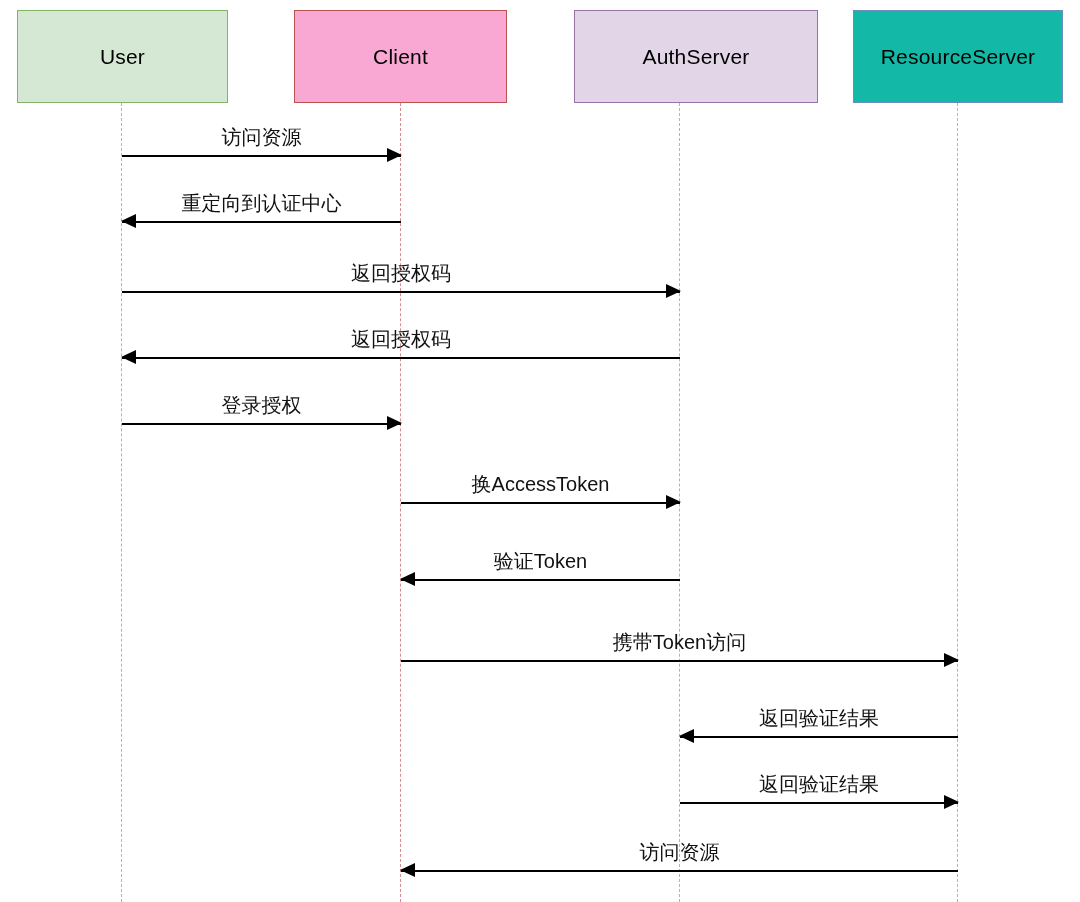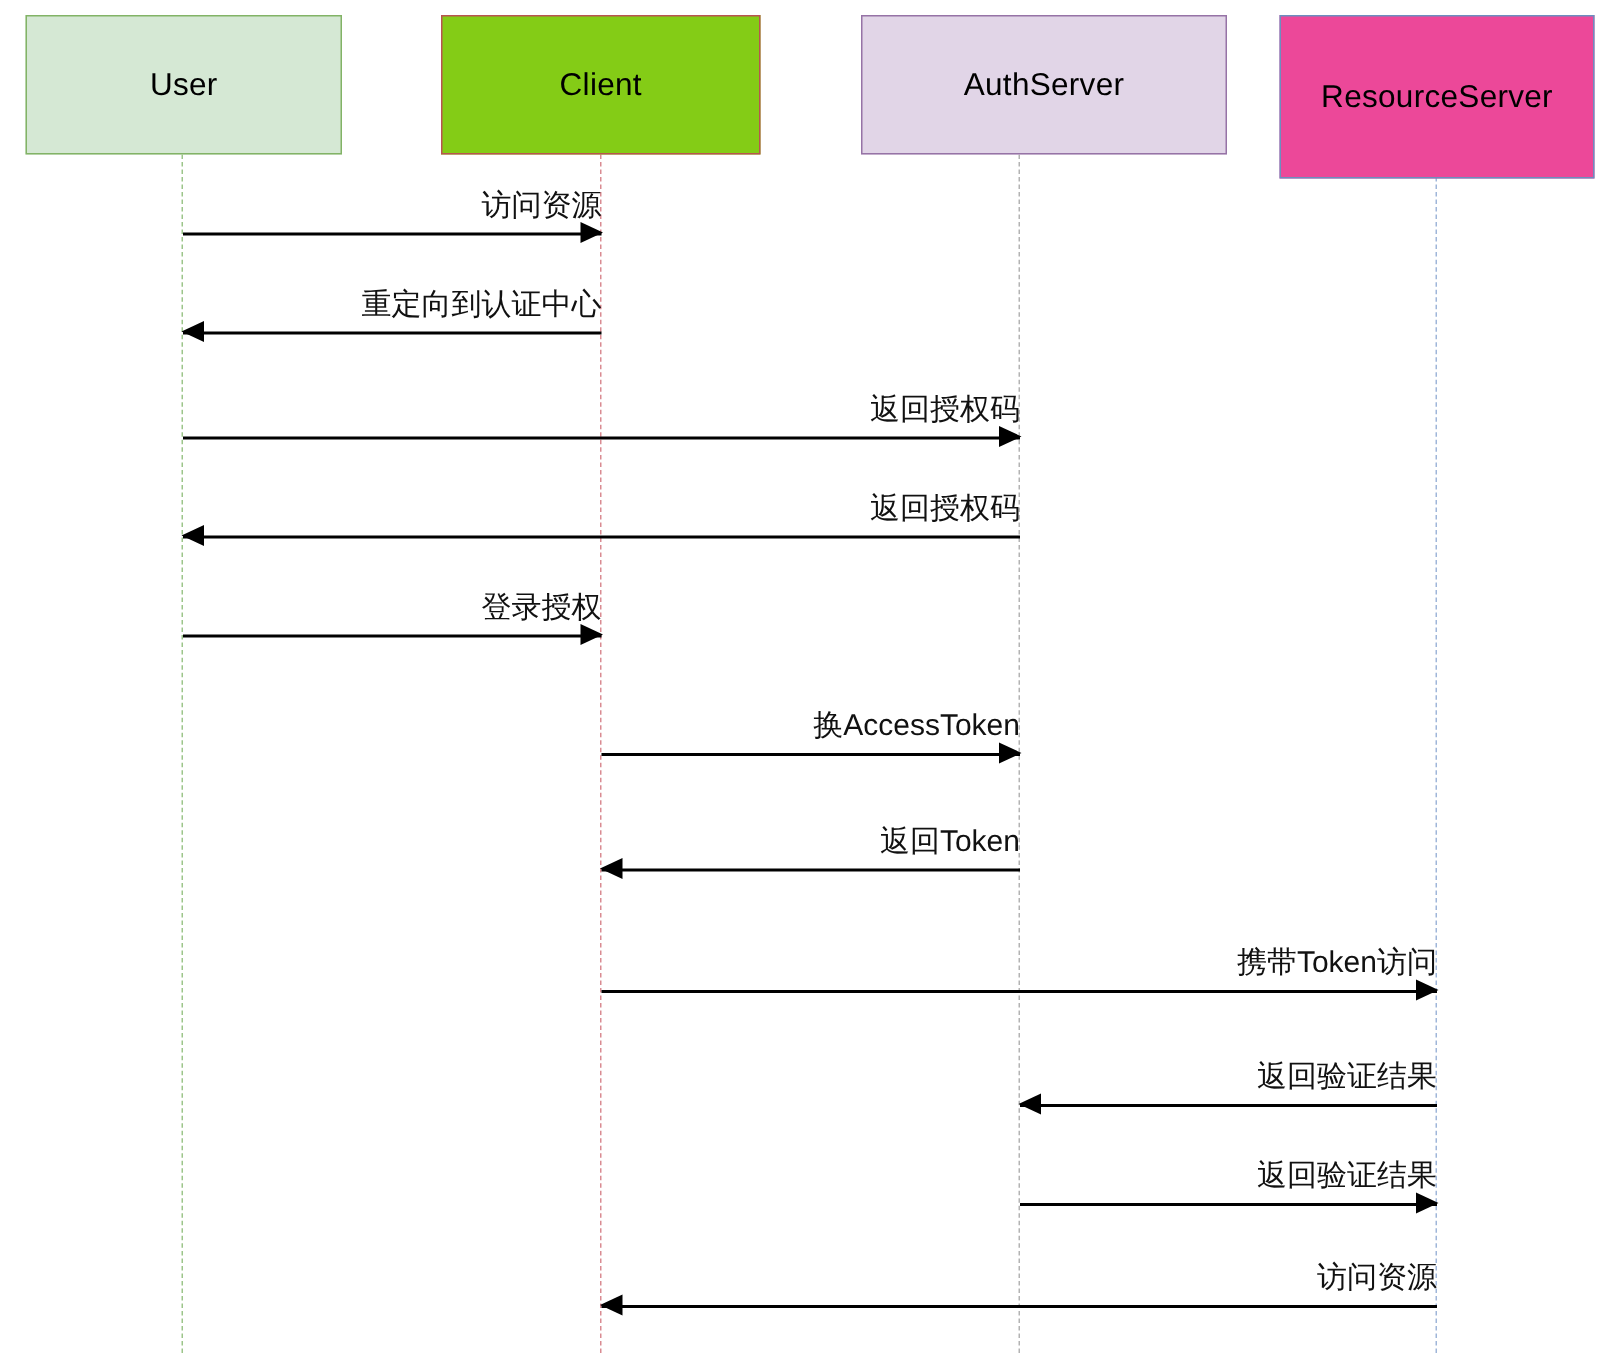--- a/index.html
+++ b/index.html
@@ -64,48 +64,48 @@
     border-left: 15px solid #000000;
   }
   .arrowhead.left {
     left: -1px;
     border-right: 15px solid #000000;
   }
   .msg-label {
     position: absolute;
     bottom: 6px;
     width: 100%;
-    text-align: right;
+    text-align: center;
     font-size: 20px;
     color: #111111;
     white-space: nowrap;
     line-height: 24px;
   }
 </style>
 </head>
 <body>
 
 <div id="canvas">
   <div id="lifelines">
       <div class="lifeline" style="left: 121px; top: 103px; height: 799px; border-left-color: rgb(156, 197, 138);"></div>
       <div class="lifeline" style="left: 400px; top: 103px; height: 799px; border-left-color: rgb(217, 139, 146);"></div>
       <div class="lifeline" style="left: 679px; top: 103px; height: 799px; border-left-color: rgb(179, 179, 179);"></div>
       <div class="lifeline" style="left: 957px; top: 103px; height: 799px; border-left-color: rgb(159, 182, 217);"></div>
     </div>
   <div id="actors">
       <div class="actor-box" style="left: 17px; top: 10px; width: 211px; height: 93px; background: rgb(213, 232, 212); border-color: rgb(130, 179, 102);">
         <span class="actor-label">User</span>
       </div>
-      <div class="actor-box" style="left: 294px; top: 10px; width: 213px; height: 93px; background: #84cc16; border-color: rgb(184, 84, 80);">
+      <div class="actor-box" style="left: 294px; top: 10px; width: 213px; height: 93px; background: #f9a8d4; border-color: rgb(184, 84, 80);">
         <span class="actor-label">Client</span>
       </div>
       <div class="actor-box" style="left: 574px; top: 10px; width: 244px; height: 93px; background: rgb(225, 213, 231); border-color: rgb(150, 115, 166);">
         <span class="actor-label">AuthServer</span>
       </div>
-      <div class="actor-box" style="left: 853px; top: 10px; width: 210px; height: 109px; background: #ec4899; border-color: rgb(108, 142, 191);">
+      <div class="actor-box" style="left: 853px; top: 10px; width: 210px; height: 93px; background: #14b8a6; border-color: rgb(108, 142, 191);">
         <span class="actor-label">ResourceServer</span>
       </div>
     </div>
   <div id="messages">
       <div class="msg" style="left: 122px; top: 155px; width: 279px;">
         <div class="msg-line"></div>
         <div class="arrowhead right"></div>
         <div class="msg-label">访问资源</div>
       </div>
       <div class="msg" style="left: 122px; top: 221px; width: 279px;">
@@ -129,21 +129,21 @@
         <div class="msg-label">登录授权</div>
       </div>
       <div class="msg" style="left: 401px; top: 502px; width: 279px;">
         <div class="msg-line"></div>
         <div class="arrowhead right"></div>
         <div class="msg-label">换AccessToken</div>
       </div>
       <div class="msg" style="left: 401px; top: 579px; width: 279px;">
         <div class="msg-line"></div>
         <div class="arrowhead left"></div>
-        <div class="msg-label">返回Token</div>
+        <div class="msg-label">验证Token</div>
       </div>
       <div class="msg" style="left: 401px; top: 660px; width: 557px;">
         <div class="msg-line"></div>
         <div class="arrowhead right"></div>
         <div class="msg-label">携带Token访问</div>
       </div>
       <div class="msg" style="left: 680px; top: 736px; width: 278px;">
         <div class="msg-line"></div>
         <div class="arrowhead left"></div>
         <div class="msg-label">返回验证结果</div>

